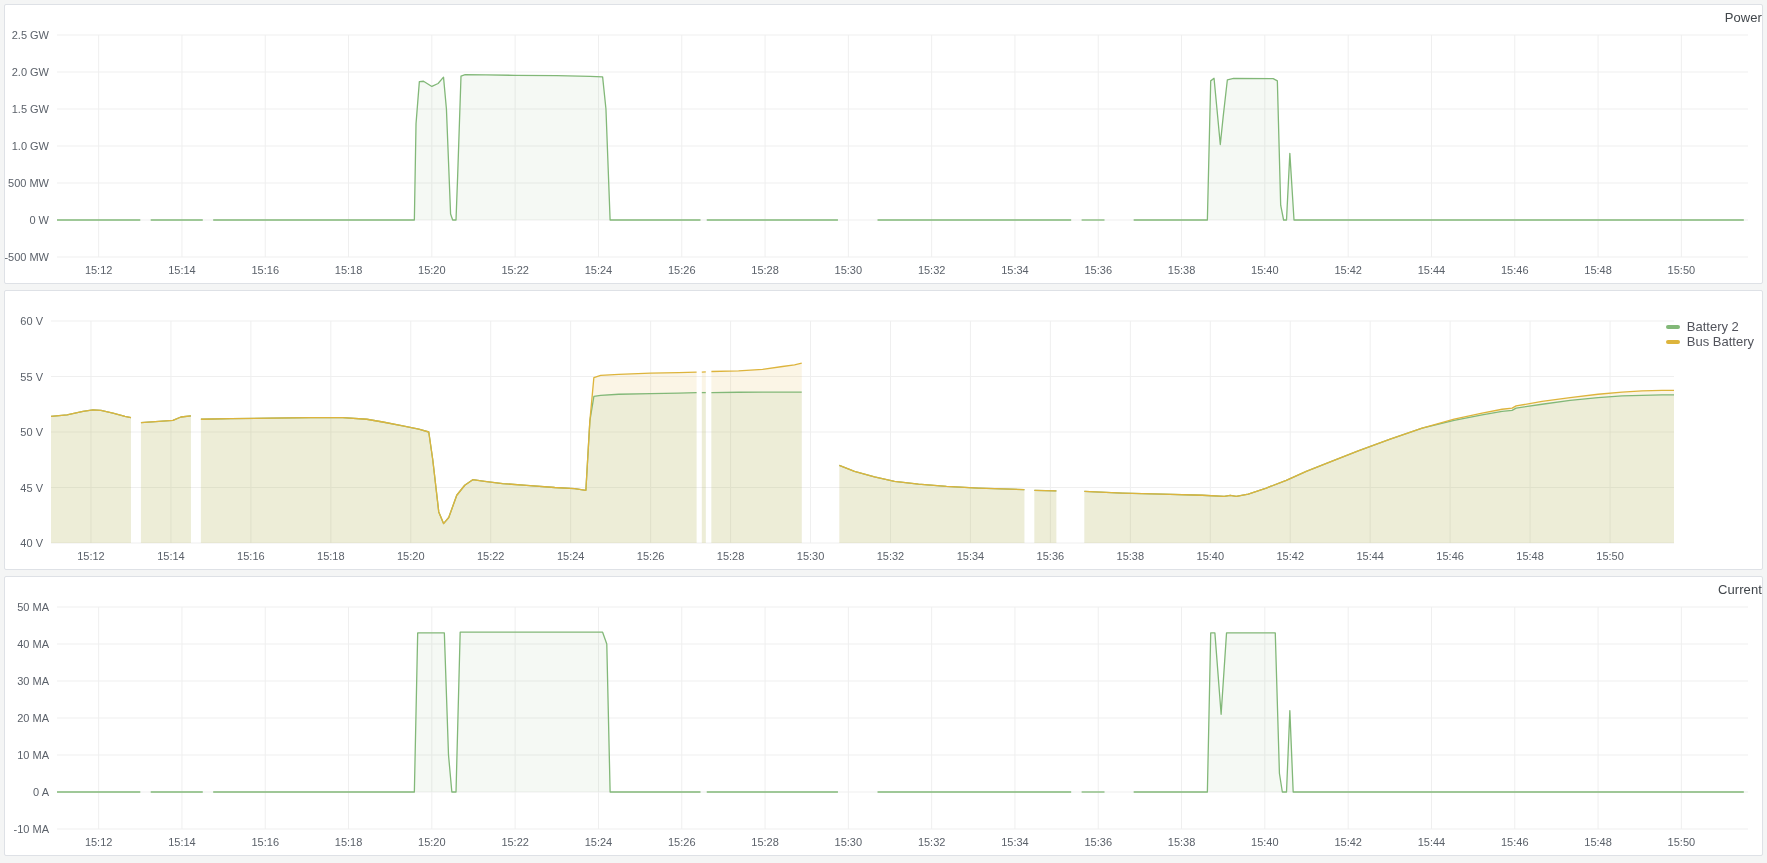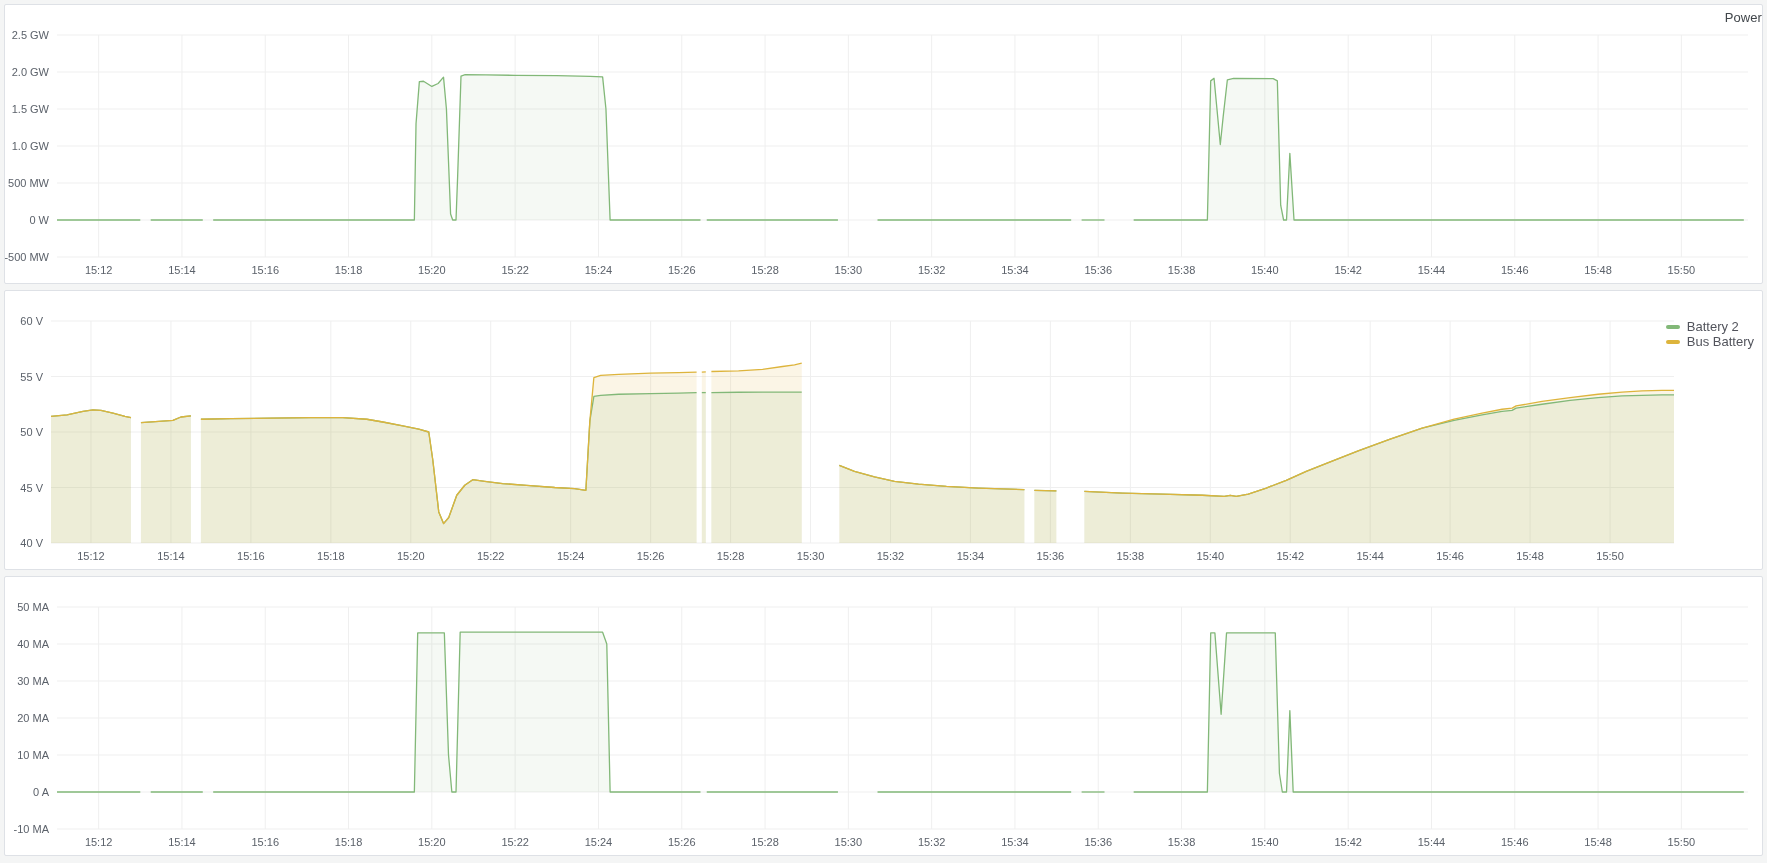--- a/index.html
+++ b/index.html
@@ -184,20 +184,21 @@
           <span class="legend-label">Battery 2</span>
         </div>
         <div class="legend-item">
           <span class="legend-swatch" style="background: rgb(221, 180, 60);"></span>
           <span class="legend-label">Bus Battery</span>
         </div>
       </div>
   </div>
 
   <div class="panel">
+    <div class="panel-title">Current</div>
     <svg class="chart-svg" viewBox="0 0 1757 278">
         <line x1="52" x2="1743" y1="30" y2="30" stroke="#efefef" stroke-width="1"></line>
         <text x="44" y="34" text-anchor="end" font-size="11" fill="#5b616a">50 MA</text>
         <line x1="52" x2="1743" y1="67" y2="67" stroke="#efefef" stroke-width="1"></line>
         <text x="44" y="71" text-anchor="end" font-size="11" fill="#5b616a">40 MA</text>
         <line x1="52" x2="1743" y1="104" y2="104" stroke="#efefef" stroke-width="1"></line>
         <text x="44" y="108" text-anchor="end" font-size="11" fill="#5b616a">30 MA</text>
         <line x1="52" x2="1743" y1="141" y2="141" stroke="#efefef" stroke-width="1"></line>
         <text x="44" y="145" text-anchor="end" font-size="11" fill="#5b616a">20 MA</text>
         <line x1="52" x2="1743" y1="178" y2="178" stroke="#efefef" stroke-width="1"></line>

